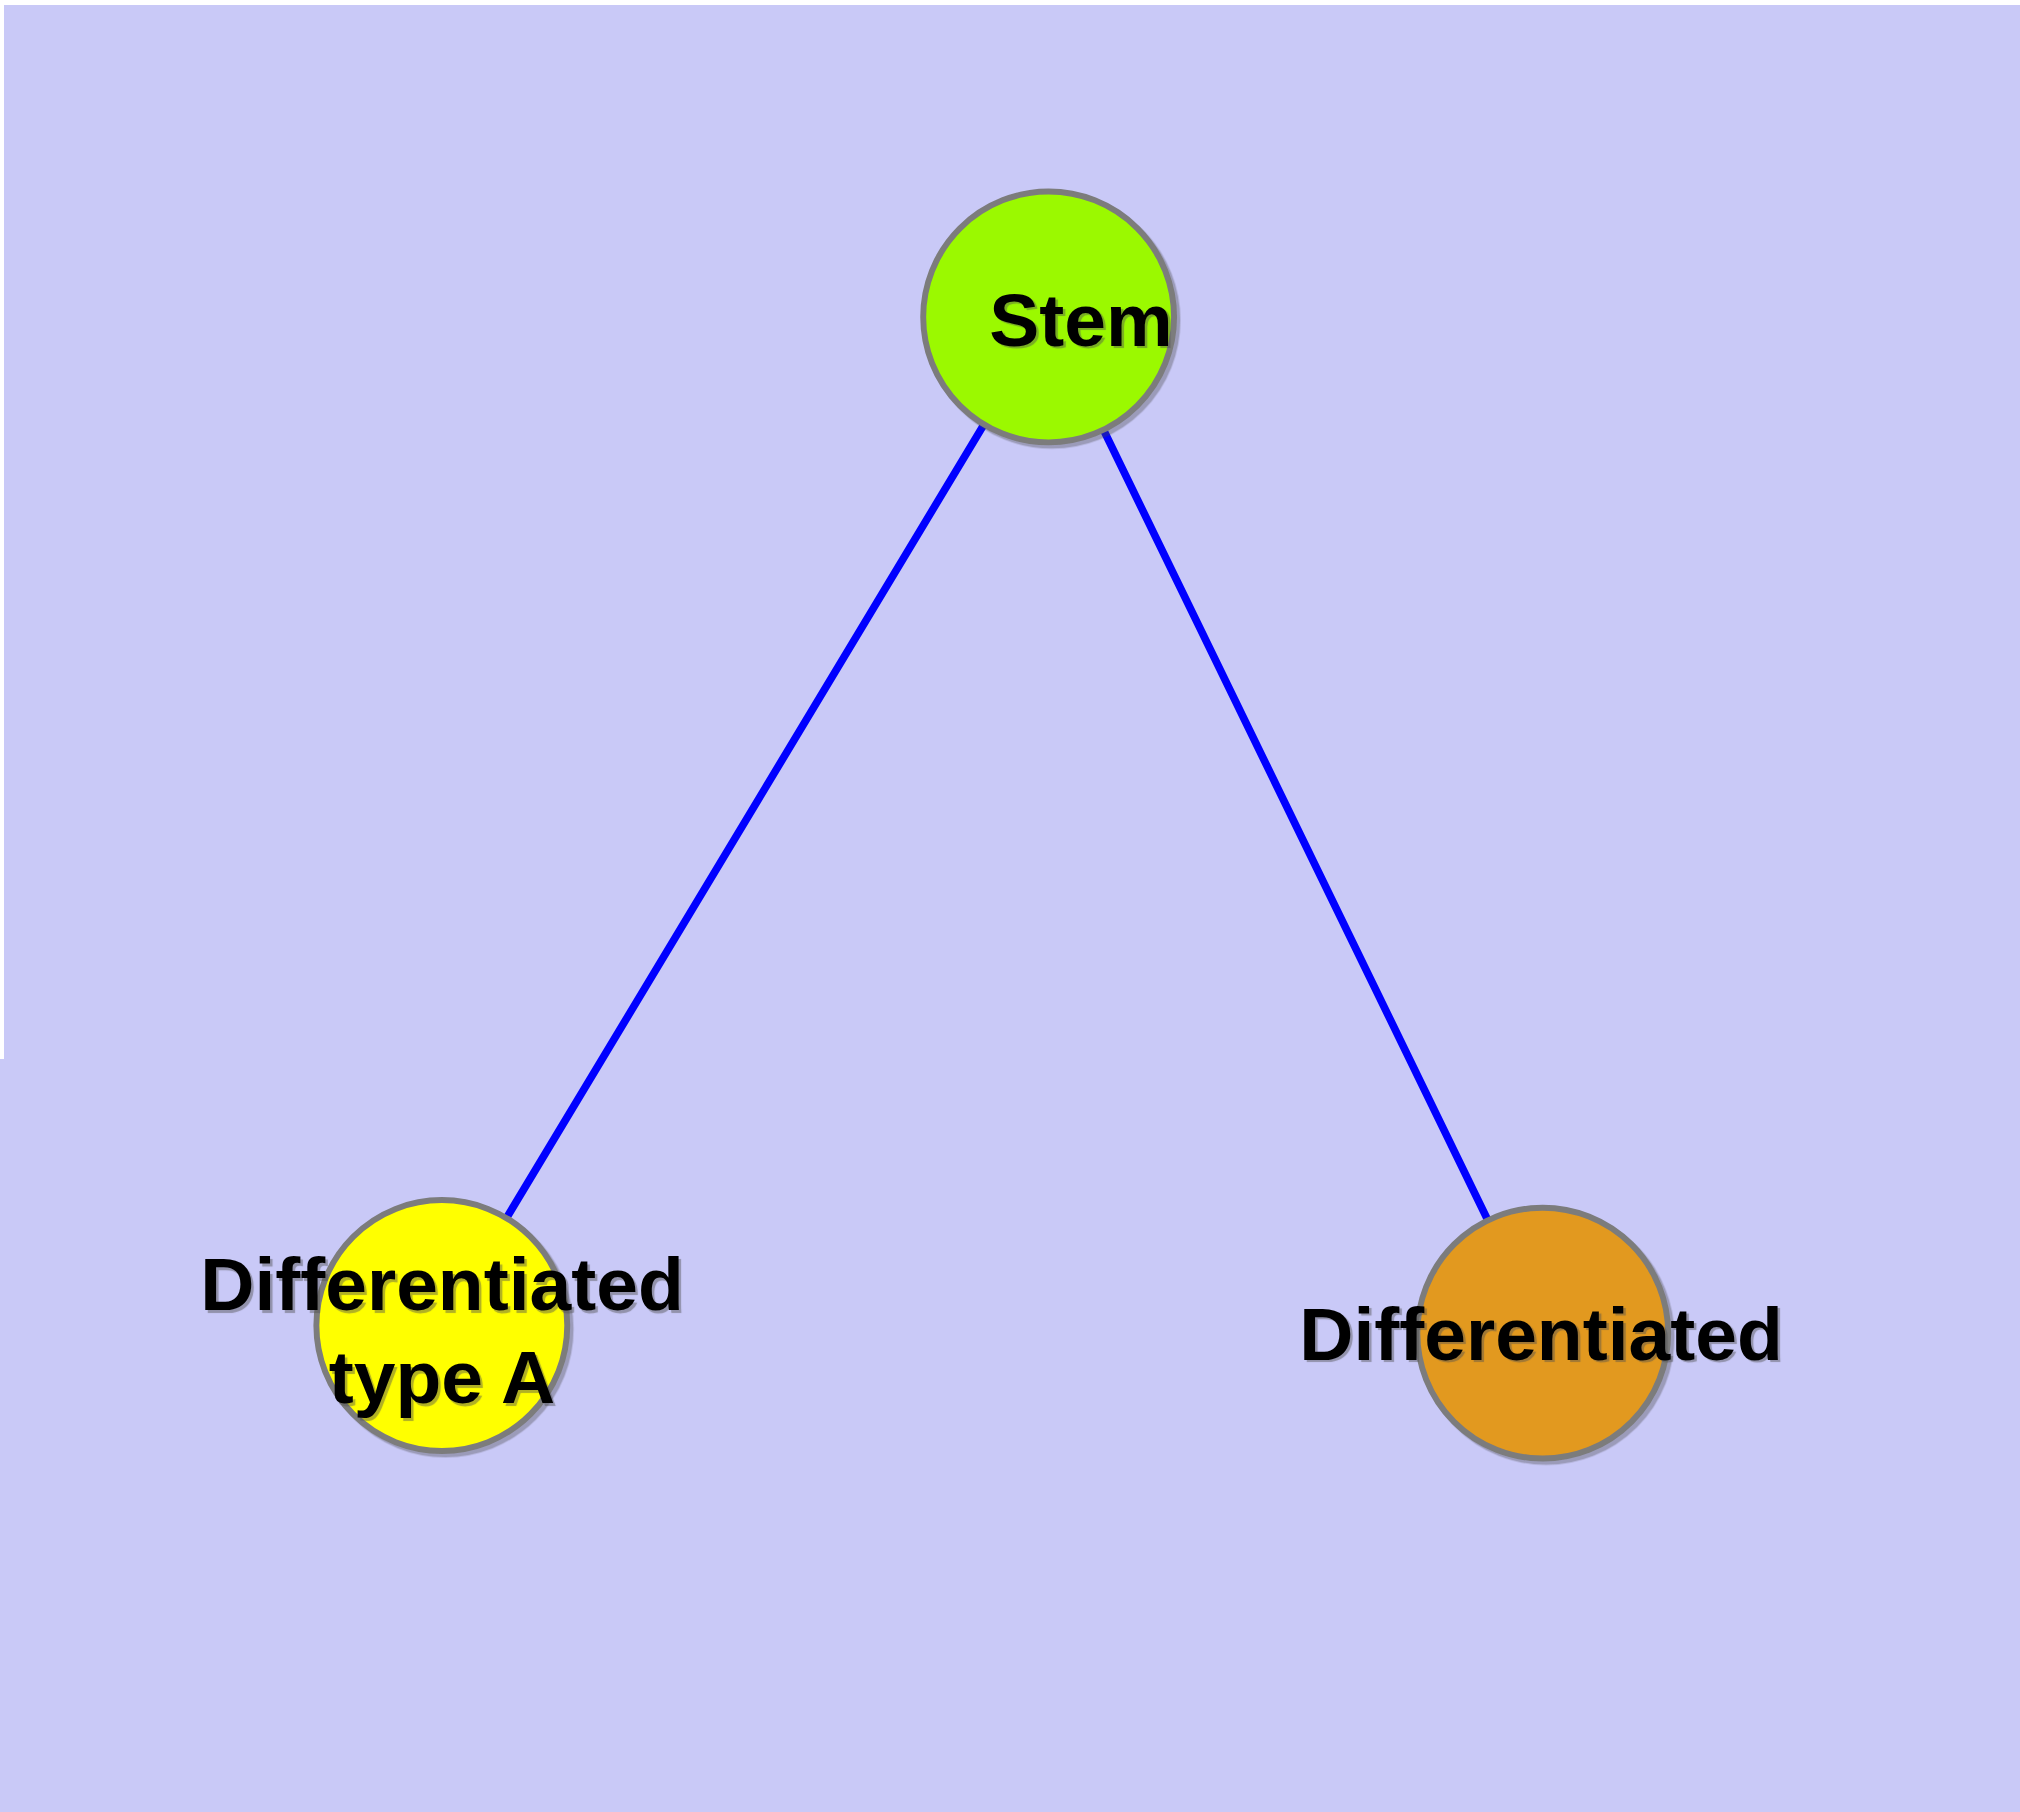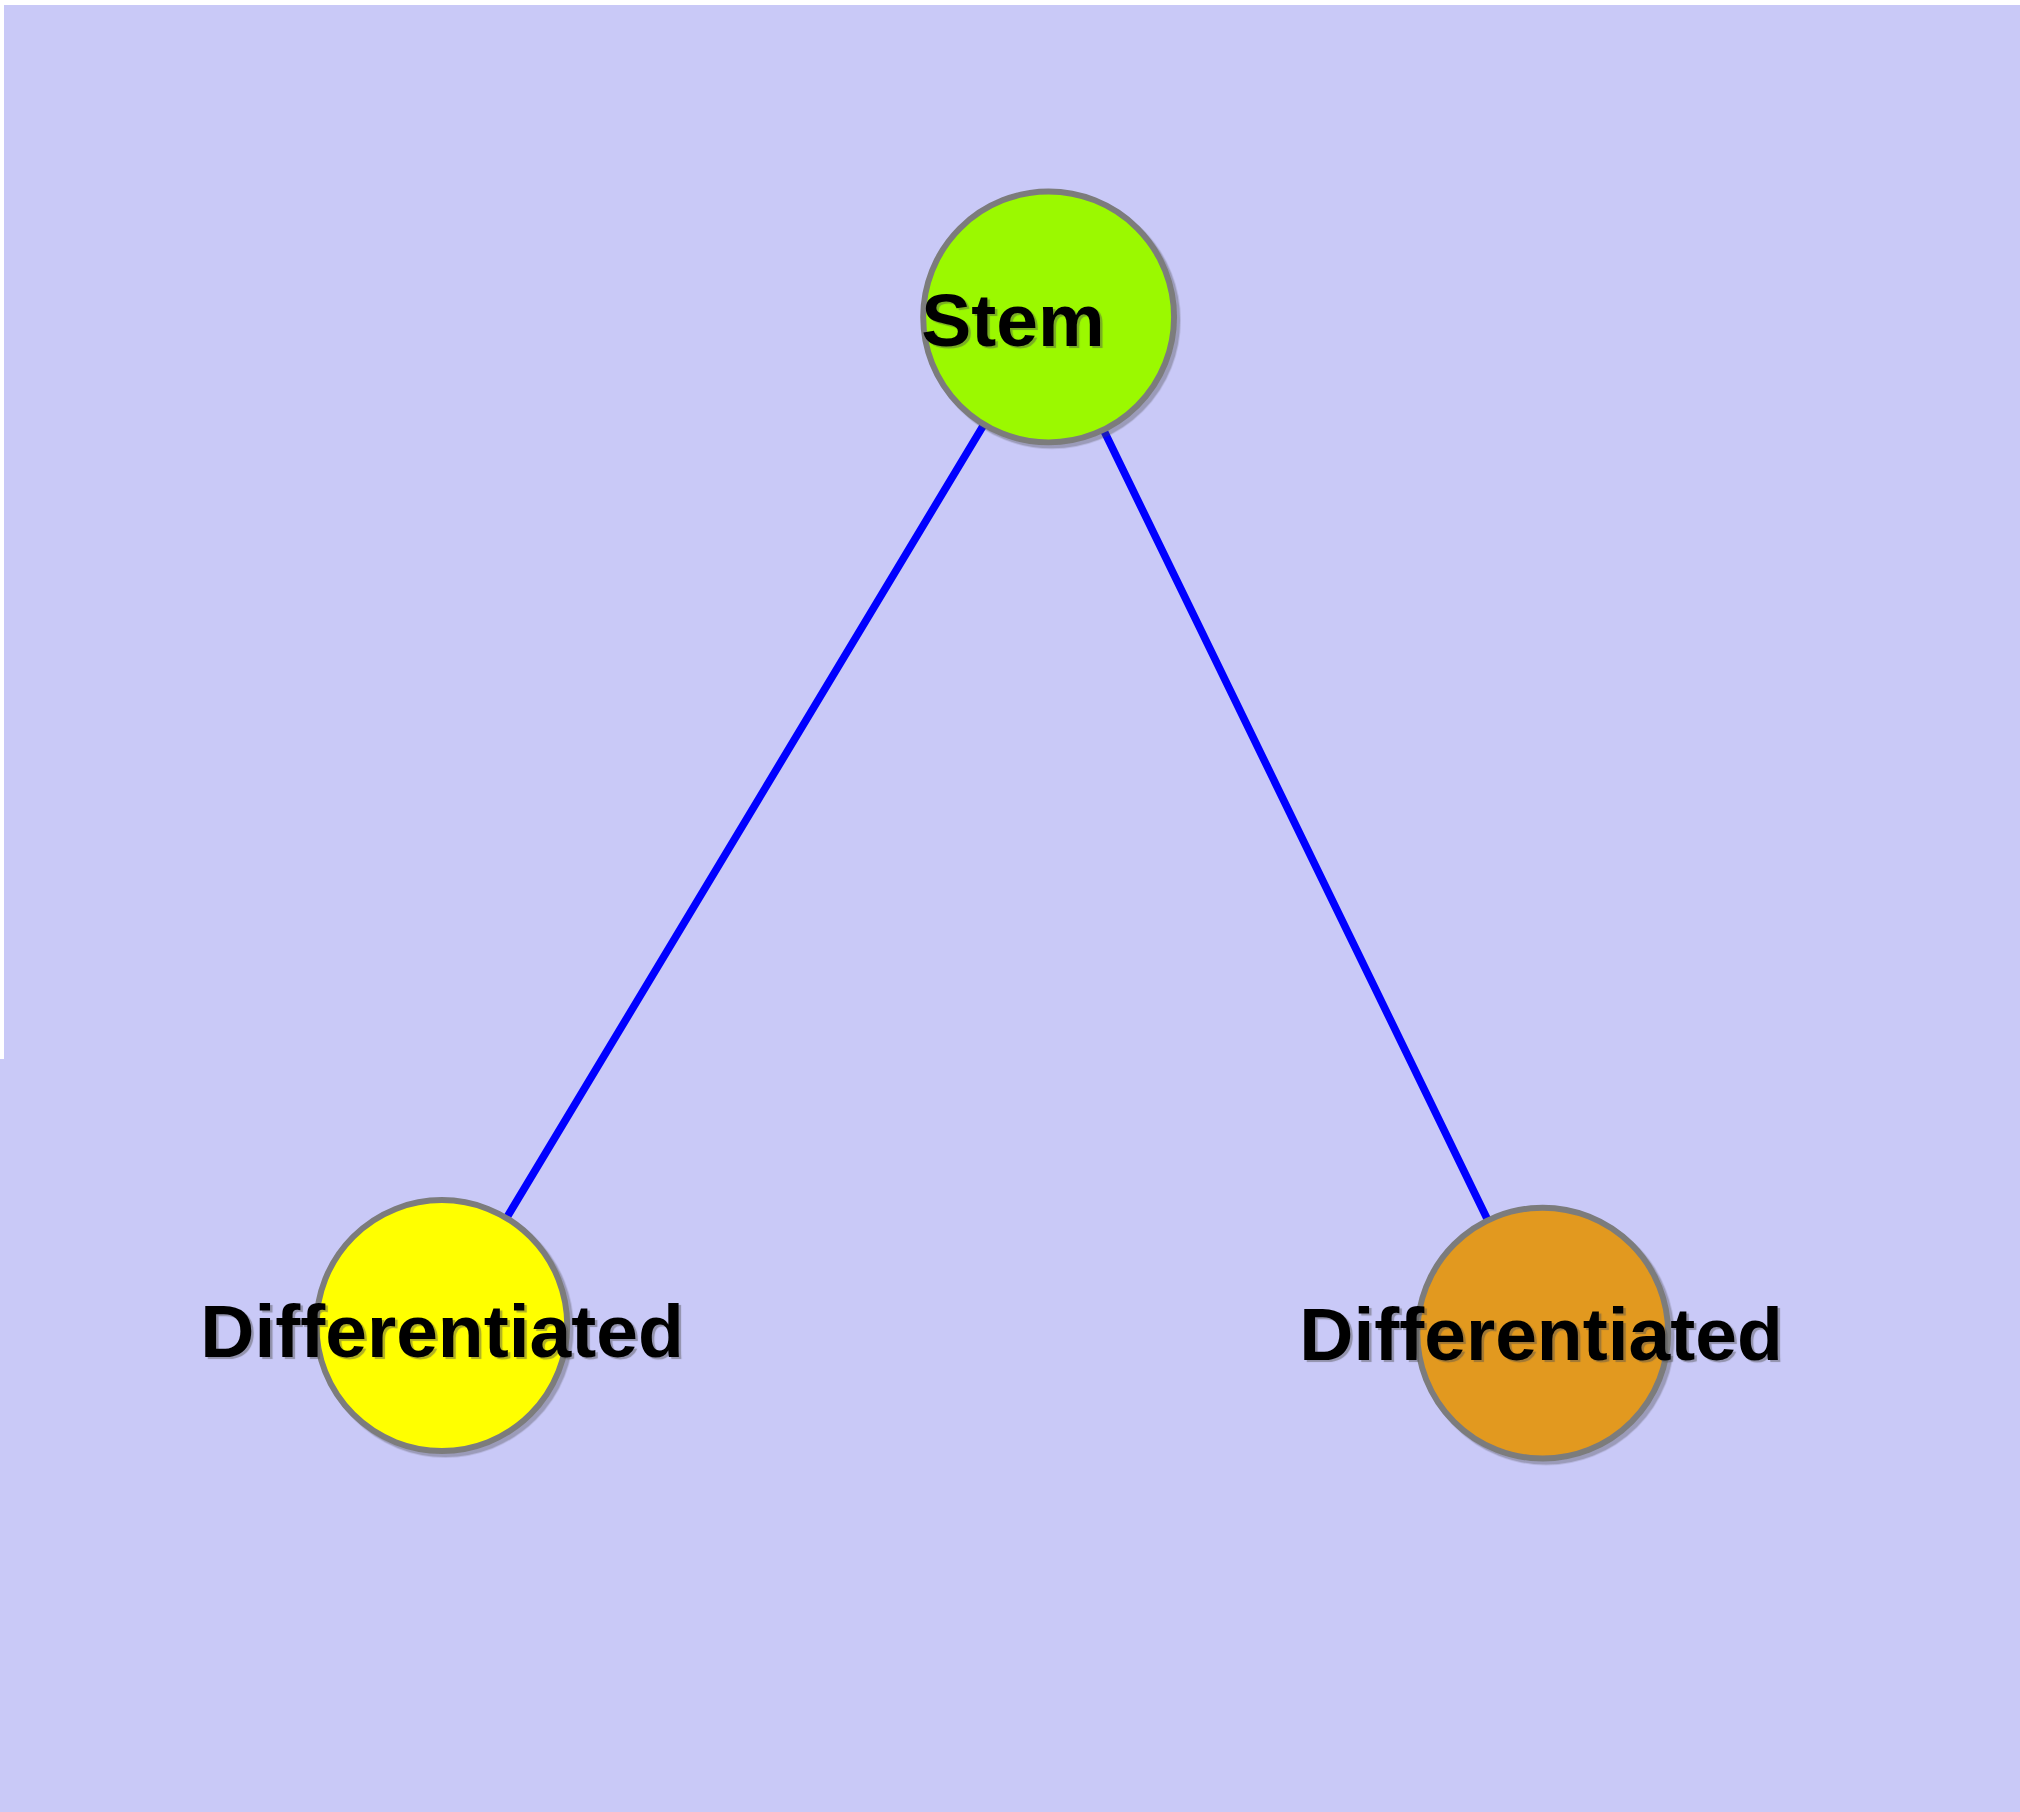--- a/index.html
+++ b/index.html
@@ -58,21 +58,21 @@
     z-index: 2;
     color: #000000;
     font-weight: 700;
     font-size: 75px;
     line-height: 93px;
     text-align: center;
     white-space: nowrap;
     letter-spacing: 0px;
     text-shadow: 2.5px 2.5px 0.8px rgba(80,80,80,0.45);
   }
-  .label-stem   { left: 1013px; top: 320px;  line-height: 81px; }
+  .label-stem   { left: 1081px; top: 320px;  line-height: 81px; }
   .label-type-a { left: 442px;  top: 1331px; }
   .label-type-b { left: 1541px; top: 1334px; }
 </style>
 </head>
 <body>
 
 <div class="canvas">
 
   <div class="panel" style="background-color: rgb(201, 201, 247);"></div>
 
@@ -88,20 +88,21 @@
 
     <circle class="node-circle" fill="#E2991F" stroke="#7C7C7C" cx="1820" cy="1573" r="148"></circle>
   </svg>
 
   <div class="node-label label-stem">
     <span>Stem</span>
   </div>
 
   <div class="node-label label-type-a">
     <span>Differentiated</span><br>
+    <span>type A</span>
   </div>
 
   <div class="node-label label-type-b">
     <span>Differentiated</span><br>
   </div>
 
   <div class="white-edge-top"></div>
   <div class="white-edge-left"></div>
 
 </div>

